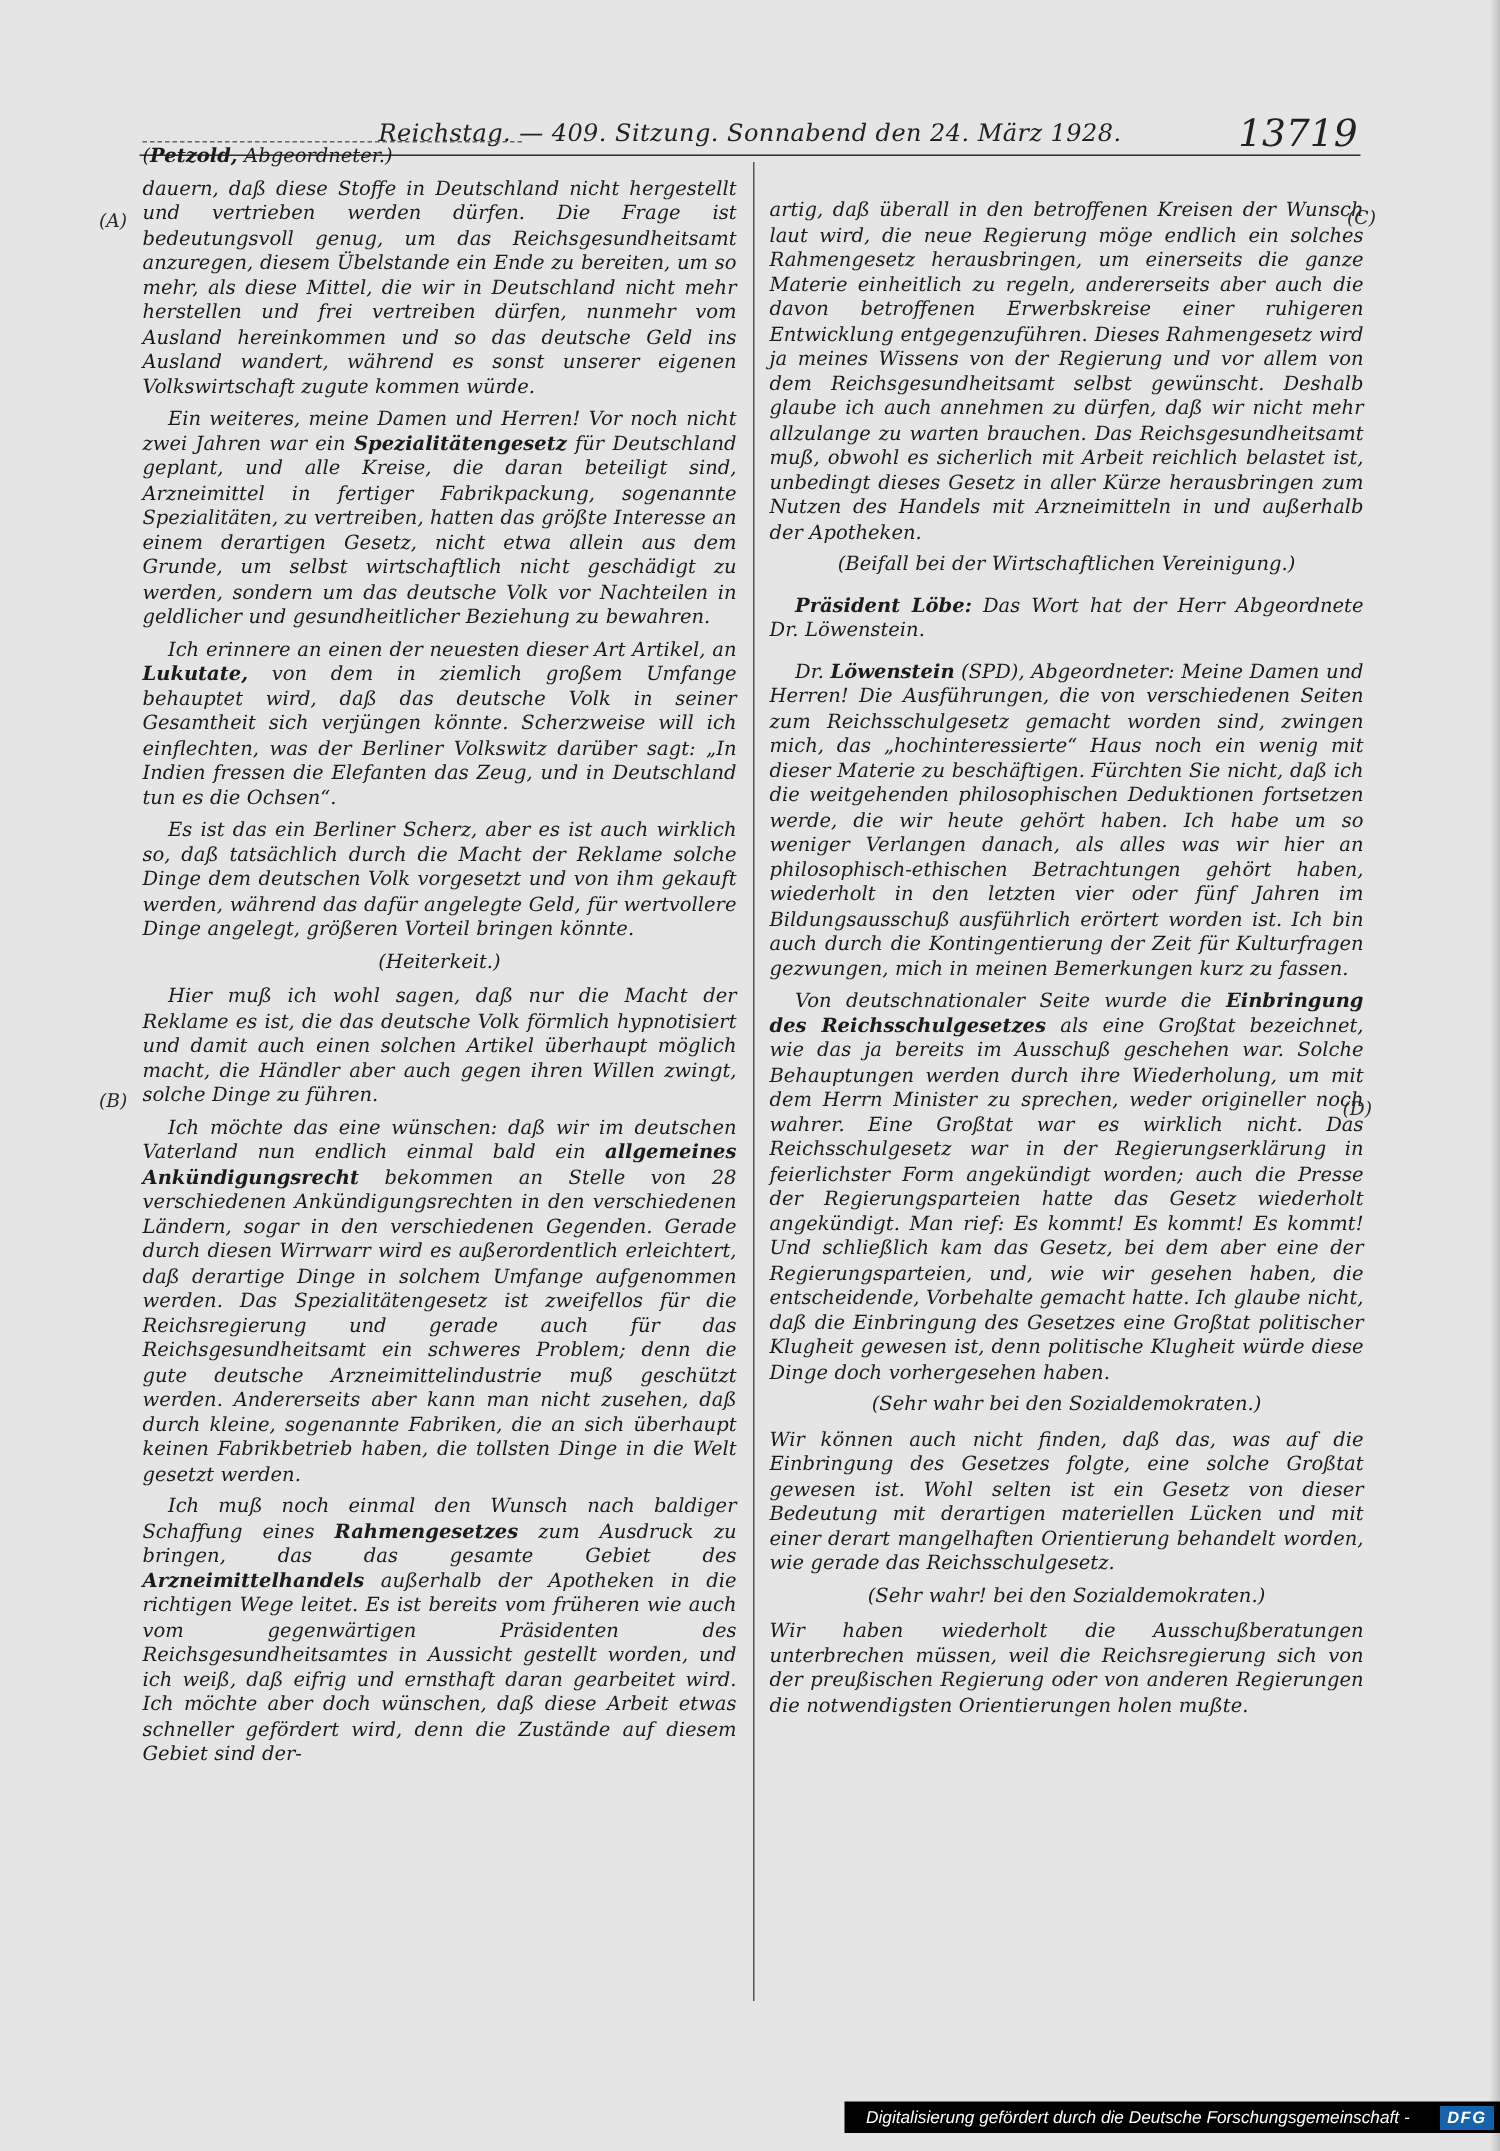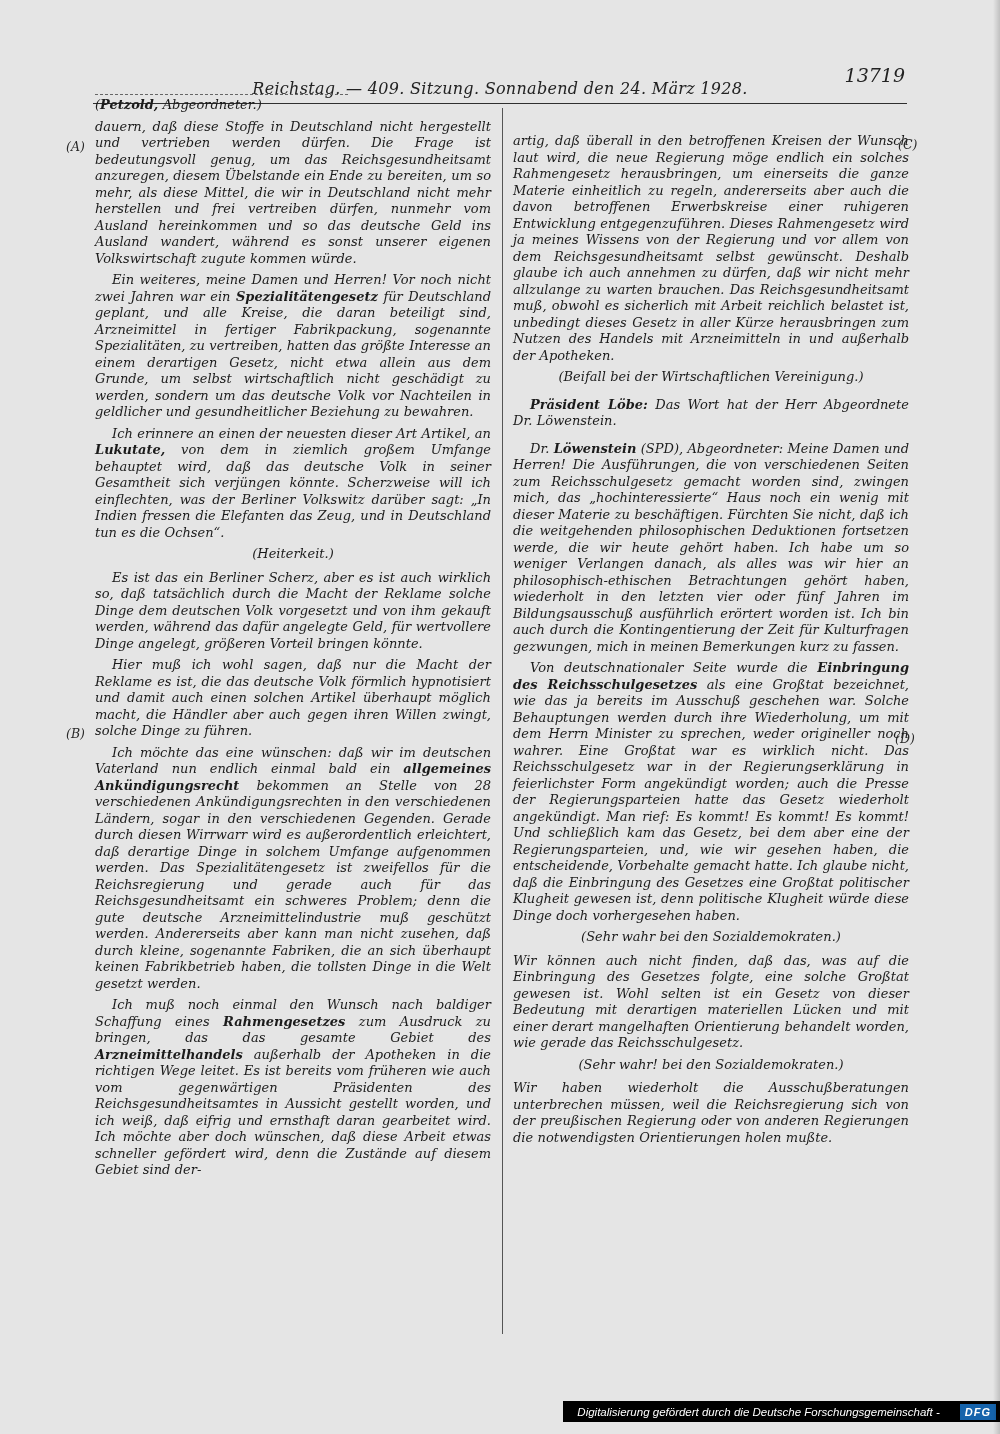--- a/index.html
+++ b/index.html
@@ -13,21 +13,21 @@
   .scan-edge {
     position:absolute; right:0; top:0; width:7px; height:100%;
     background:linear-gradient(to right, rgba(0,0,0,0), rgba(0,0,0,0.16));
     pointer-events:none;
   }
   .header-title {
     position:absolute; top:79px; left:0; right:0;
     text-align:center; font-size:16px; letter-spacing:0.3px; color:#222;
   }
   .page-number {
-    position:absolute; top:64px; right:95px; font-size:19px; color:#222;
+    position:absolute; top:74px; right:95px; font-size:25px; color:#222;
   }
   .header-rule {
     position:absolute; top:103px; left:93px; width:814px;
     border-top:1.6px solid #2f2f2f;
   }
   .column-divider {
     position:absolute; left:502px; top:108px; height:1226px; width:1px;
     background:#555;
   }
   .column {
@@ -79,22 +79,22 @@
   <span class="margin-marker marker-a">(A)</span>
   <span class="margin-marker marker-b">(B)</span>
   <span class="margin-marker marker-c">(C)</span>
   <span class="margin-marker marker-d">(D)</span>
 
   <div class="column left-column">
       <p class="para speaker-note"><span class="seg">(</span><span class="seg bold">Petzold,</span><span class="seg"> Abgeordneter.)</span></p>
       <p class="para body"><span class="seg">dauern, daß diese Stoffe in Deutschland nicht hergestellt und vertrieben werden dürfen. Die Frage ist bedeutungsvoll genug, um das Reichsgesundheitsamt anzuregen, diesem Übelstande ein Ende zu bereiten, um so mehr, als diese Mittel, die wir in Deutschland nicht mehr herstellen und frei vertreiben dürfen, nunmehr vom Ausland hereinkommen und so das deutsche Geld ins Ausland wandert, während es sonst unserer eigenen Volkswirtschaft zugute kommen würde.</span></p>
       <p class="para body-indent"><span class="seg">Ein weiteres, meine Damen und Herren! Vor noch nicht zwei Jahren war ein </span><span class="seg bold">Spezialitätengesetz</span><span class="seg"> für Deutschland geplant, und alle Kreise, die daran beteiligt sind, Arzneimittel in fertiger Fabrikpackung, sogenannte Spezialitäten, zu vertreiben, hatten das größte Interesse an einem derartigen Gesetz, nicht etwa allein aus dem Grunde, um selbst wirtschaftlich nicht geschädigt zu werden, sondern um das deutsche Volk vor Nachteilen in geldlicher und gesundheitlicher Beziehung zu bewahren.</span></p>
       <p class="para body-indent"><span class="seg">Ich erinnere an einen der neuesten dieser Art Artikel, an </span><span class="seg bold">Lukutate,</span><span class="seg"> von dem in ziemlich großem Umfange behauptet wird, daß das deutsche Volk in seiner Gesamtheit sich verjüngen könnte. Scherzweise will ich einflechten, was der Berliner Volkswitz darüber sagt: „In Indien fressen die Elefanten das Zeug, und in Deutschland tun es die Ochsen“.</span></p>
+      <p class="para body-indent"><span class="seg">Es ist das ein Berliner Scherz, aber es ist auch wirklich so, daß tatsächlich durch die Macht der Reklame solche Dinge dem deutschen Volk vorgesetzt und von ihm gekauft werden, während das dafür angelegte Geld, für wertvollere Dinge angelegt, größeren Vorteil bringen könnte.</span></p>
       <p class="para stage"><span class="seg">(Heiterkeit.)</span></p>
-      <p class="para body-indent"><span class="seg">Es ist das ein Berliner Scherz, aber es ist auch wirklich so, daß tatsächlich durch die Macht der Reklame solche Dinge dem deutschen Volk vorgesetzt und von ihm gekauft werden, während das dafür angelegte Geld, für wertvollere Dinge angelegt, größeren Vorteil bringen könnte.</span></p>
       <p class="para body-indent"><span class="seg">Hier muß ich wohl sagen, daß nur die Macht der Reklame es ist, die das deutsche Volk förmlich hypnotisiert und damit auch einen solchen Artikel überhaupt möglich macht, die Händler aber auch gegen ihren Willen zwingt, solche Dinge zu führen.</span></p>
       <p class="para body-indent"><span class="seg">Ich möchte das eine wünschen: daß wir im deutschen Vaterland nun endlich einmal bald ein </span><span class="seg bold">allgemeines Ankündigungsrecht</span><span class="seg"> bekommen an Stelle von 28 verschiedenen Ankündigungsrechten in den verschiedenen Ländern, sogar in den verschiedenen Gegenden. Gerade durch diesen Wirrwarr wird es außerordentlich erleichtert, daß derartige Dinge in solchem Umfange aufgenommen werden. Das Spezialitätengesetz ist zweifellos für die Reichsregierung und gerade auch für das Reichsgesundheitsamt ein schweres Problem; denn die gute deutsche Arzneimittelindustrie muß geschützt werden. Andererseits aber kann man nicht zusehen, daß durch kleine, sogenannte Fabriken, die an sich überhaupt keinen Fabrikbetrieb haben, die tollsten Dinge in die Welt gesetzt werden.</span></p>
       <p class="para body-indent"><span class="seg">Ich muß noch einmal den Wunsch nach baldiger Schaffung eines </span><span class="seg bold">Rahmengesetzes</span><span class="seg"> zum Ausdruck zu bringen, das das gesamte Gebiet des </span><span class="seg bold">Arzneimittelhandels</span><span class="seg"> außerhalb der Apotheken in die richtigen Wege leitet. Es ist bereits vom früheren wie auch vom gegenwärtigen Präsidenten des Reichsgesundheitsamtes in Aussicht gestellt worden, und ich weiß, daß eifrig und ernsthaft daran gearbeitet wird. Ich möchte aber doch wünschen, daß diese Arbeit etwas schneller gefördert wird, denn die Zustände auf diesem Gebiet sind der-</span></p>
     </div>
 
   <div class="column-divider"></div>
 
   <div class="column right-column">
       <p class="para body"><span class="seg">artig, daß überall in den betroffenen Kreisen der Wunsch laut wird, die neue Regierung möge endlich ein solches Rahmengesetz herausbringen, um einerseits die ganze Materie einheitlich zu regeln, andererseits aber auch die davon betroffenen Erwerbskreise einer ruhigeren Entwicklung entgegenzuführen. Dieses Rahmengesetz wird ja meines Wissens von der Regierung und vor allem von dem Reichsgesundheitsamt selbst gewünscht. Deshalb glaube ich auch annehmen zu dürfen, daß wir nicht mehr allzulange zu warten brauchen. Das Reichsgesundheitsamt muß, obwohl es sicherlich mit Arbeit reichlich belastet ist, unbedingt dieses Gesetz in aller Kürze herausbringen zum Nutzen des Handels mit Arzneimitteln in und außerhalb der Apotheken.</span></p>
       <p class="para stage"><span class="seg">(Beifall bei der Wirtschaftlichen Vereinigung.)</span></p>

